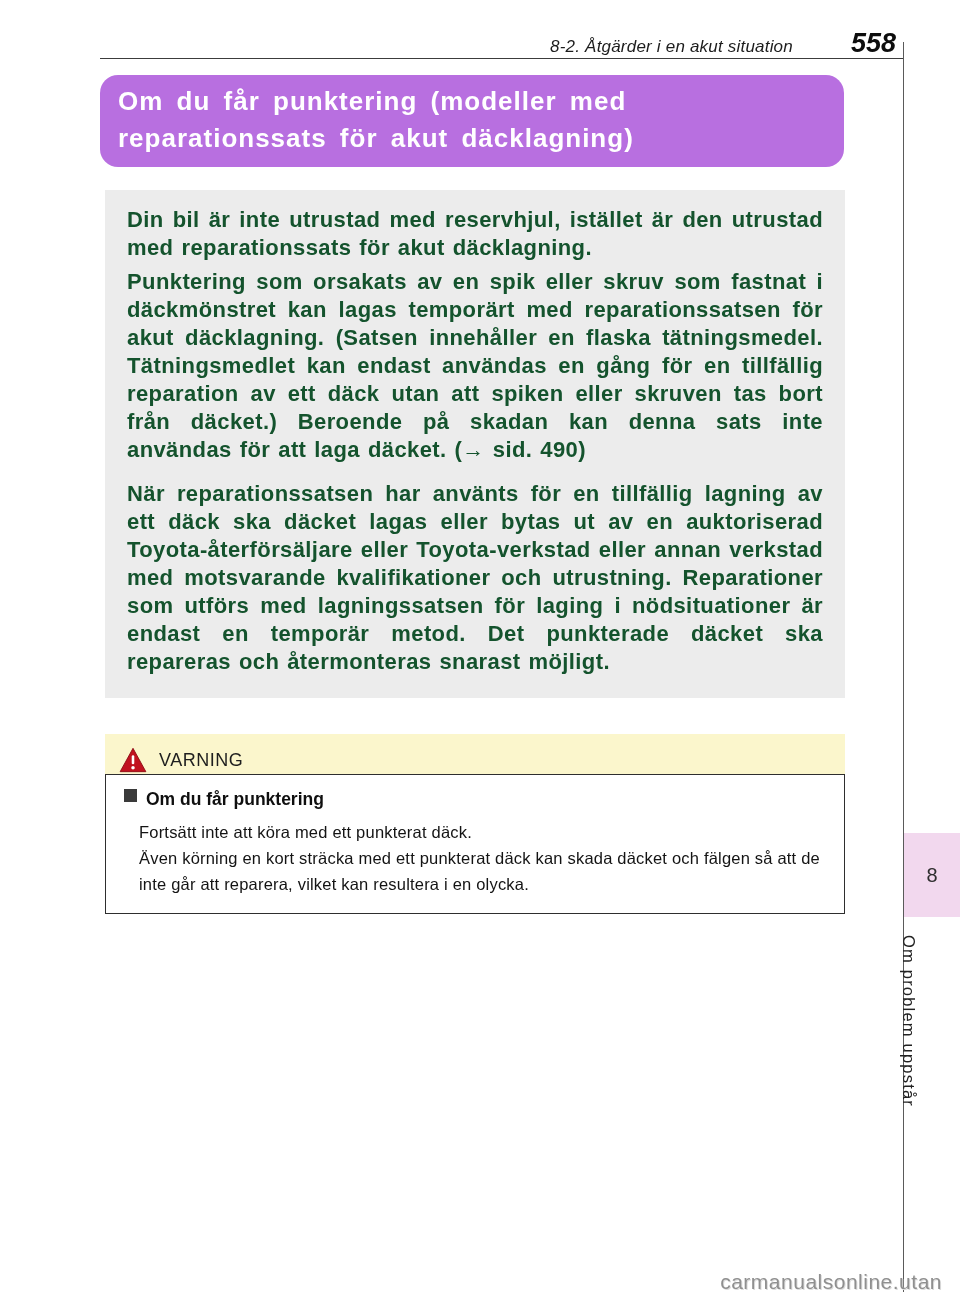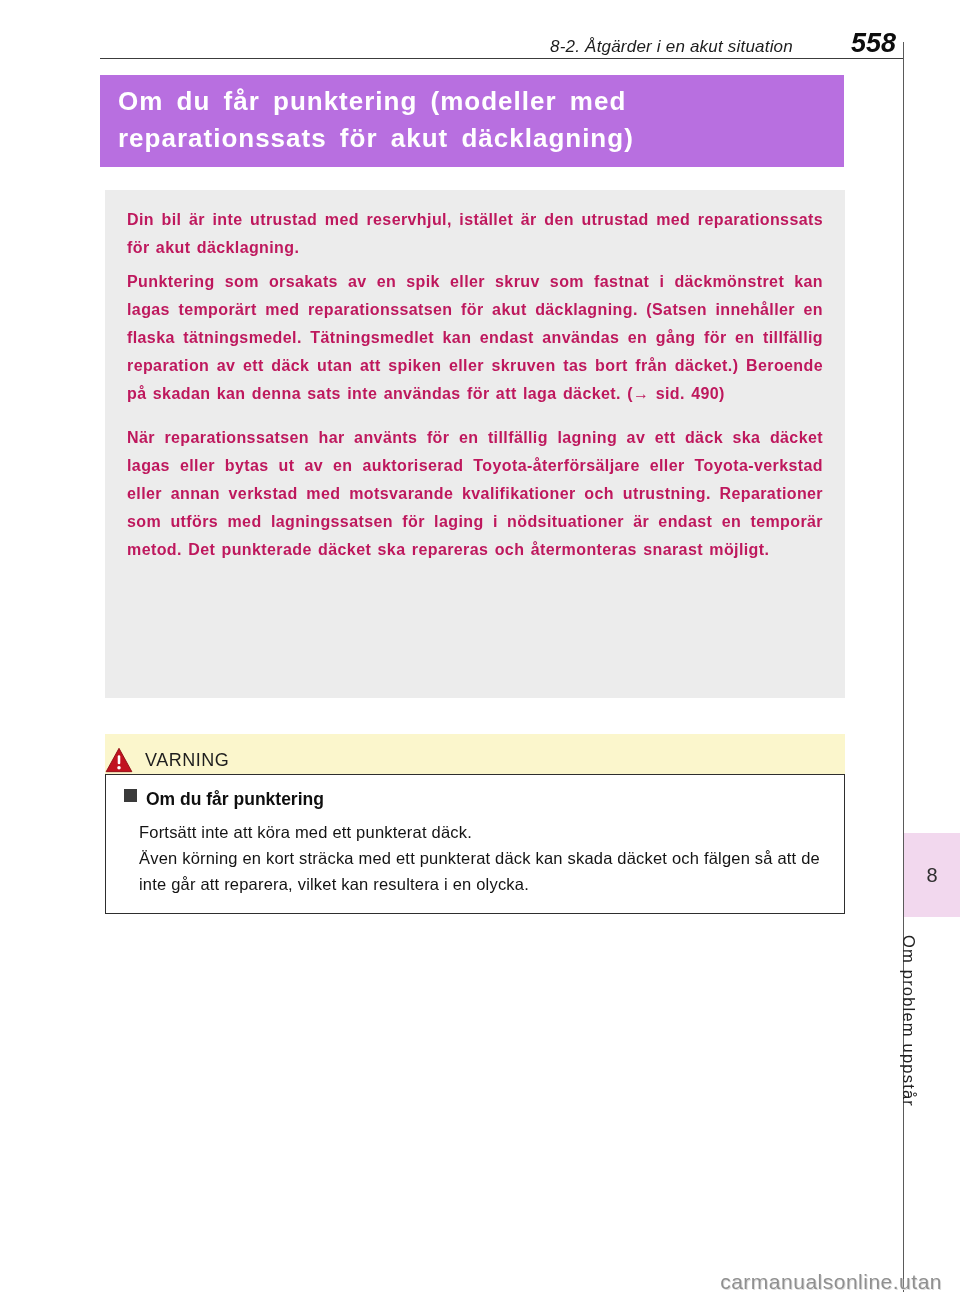--- a/index.html
+++ b/index.html
@@ -33,43 +33,44 @@
   }
 
   
   .title-box {
     position: absolute; top: 75px; left: 100px; width: 744px;
     background: var(--title-bg, #b86fe0);
     color: #ffffff; font-weight: bold;
     font-size: 26px; line-height: 37px;
     letter-spacing: 1px; word-spacing: 5px;
     padding: 8px 14px 10px 18px;
+    border-radius: 18px;
   }
 
   
   .intro-box {
     position: absolute; top: 190px; left: 105px; width: 740px;
     min-height: 508px;
     background: var(--intro-bg, #ececec);
     padding: 16px 22px 18px 22px;
   }
   .intro-box p {
-    font-size: 16px; font-weight: bold; color: #be185d;
+    font-size: 22px; font-weight: bold; color: #14532d;
     line-height: 28px; text-align: justify;
     letter-spacing: 0.4px; word-spacing: 1.5px;
   }
   .intro-box p.p2 { margin-top: 6px; }
   .intro-box p.p3 { margin-top: 16px; }
 
   
   .warning-header {
     position: absolute; top: 734px; left: 105px; width: 740px; height: 52px;
     background: var(--warning-header-bg, #fbf6cc);
     display: flex; align-items: center; gap: 12px;
-    padding-left: 0;
+    padding-left: 14px;
     font-size: 18px; color: #1e1e1e; letter-spacing: 0.5px;
   }
   .warning-triangle { display: inline-flex; width: 28px; height: 26px; }
 
   
   .warning-box {
     position: absolute; top: 774px; left: 105px; width: 740px; height: 140px;
     border: 1px solid #2e2e2e; background: #ffffff;
     padding: 14px 18px 10px 18px;
   }

